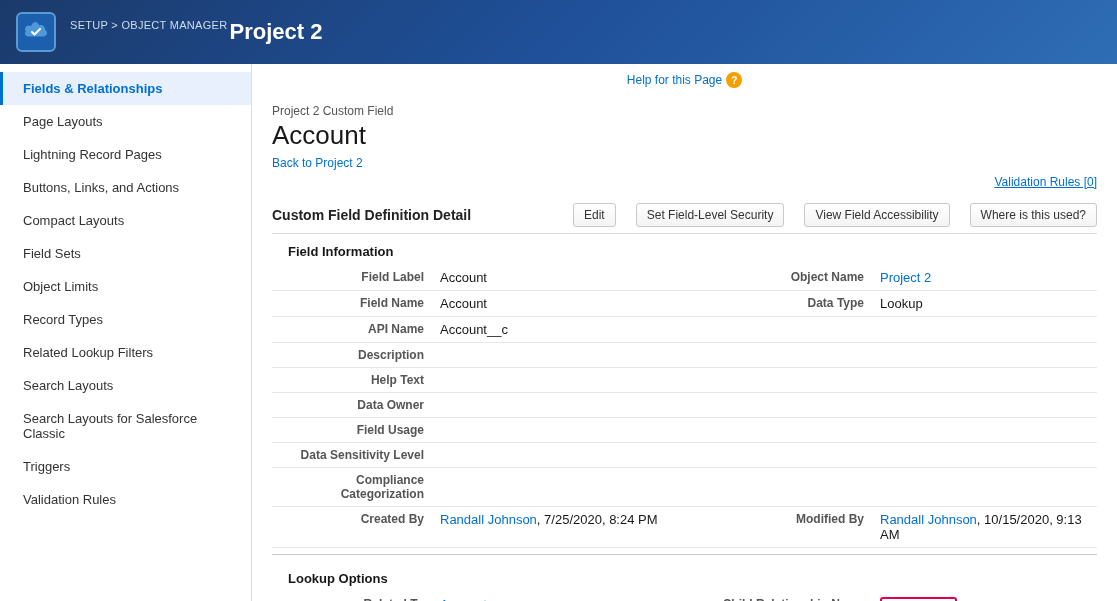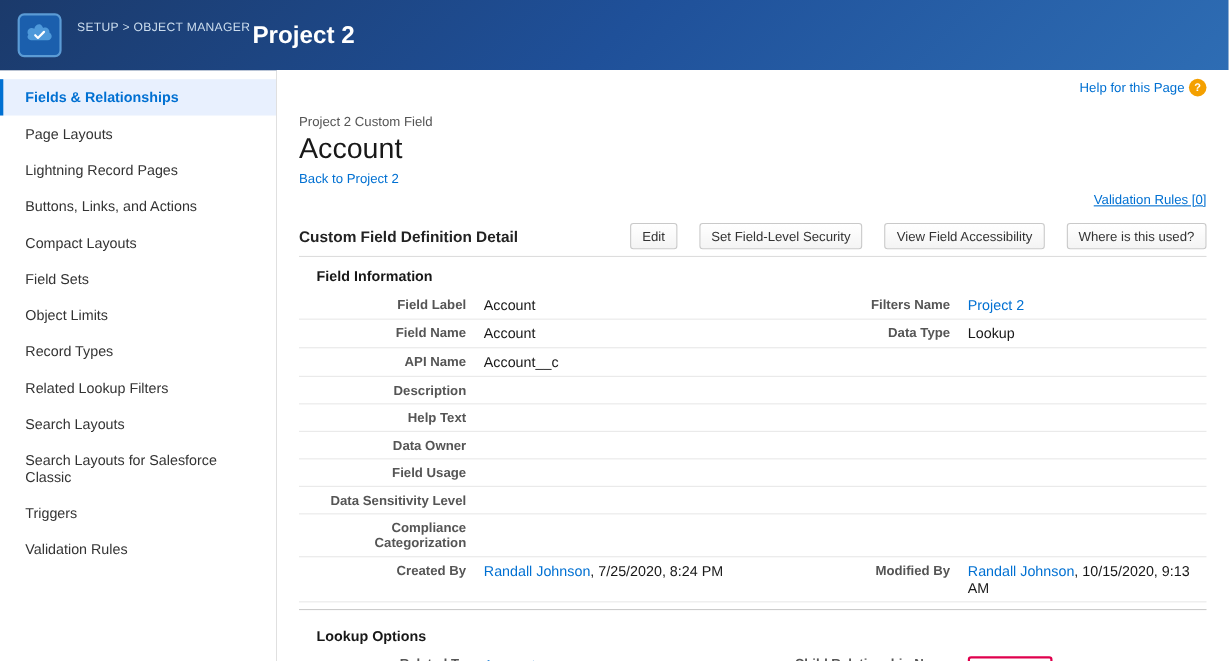--- a/index.html
+++ b/index.html
@@ -90,21 +90,21 @@
     .back-link {
       color: #0070d2;
       font-size: 12px;
       text-decoration: none;
       cursor: pointer;
     }
 
     
     .help-row {
       display: flex;
-      justify-content: flex-end;
+      justify-content: center;
       align-items: center;
       padding: 8px 20px 4px 20px;
       gap: 4px;
     }
     .help-link {
       color: #0070d2;
       font-size: 12px;
       cursor: pointer;
     }
     .help-icon {
@@ -300,21 +300,21 @@
       </div>
 
       
       <div class="field-section-title">Field Information</div>
       <table class="field-table">
         <tbody>
 
           <tr>
             <td class="field-label-cell">Field Label</td>
             <td class="field-value-cell" style="width:280px;">Account</td>
-            <td class="field-label-cell">Filters Name</td>
+            <td class="field-label-cell">Object Name</td>
             <td class="field-value-cell"><a class="field-link">Project 2</a></td>
           </tr>
 
           <tr>
             <td class="field-label-cell">Field Name</td>
             <td class="field-value-cell">Account</td>
             <td class="field-label-cell">Data Type</td>
             <td class="field-value-cell">Lookup</td>
           </tr>
 

